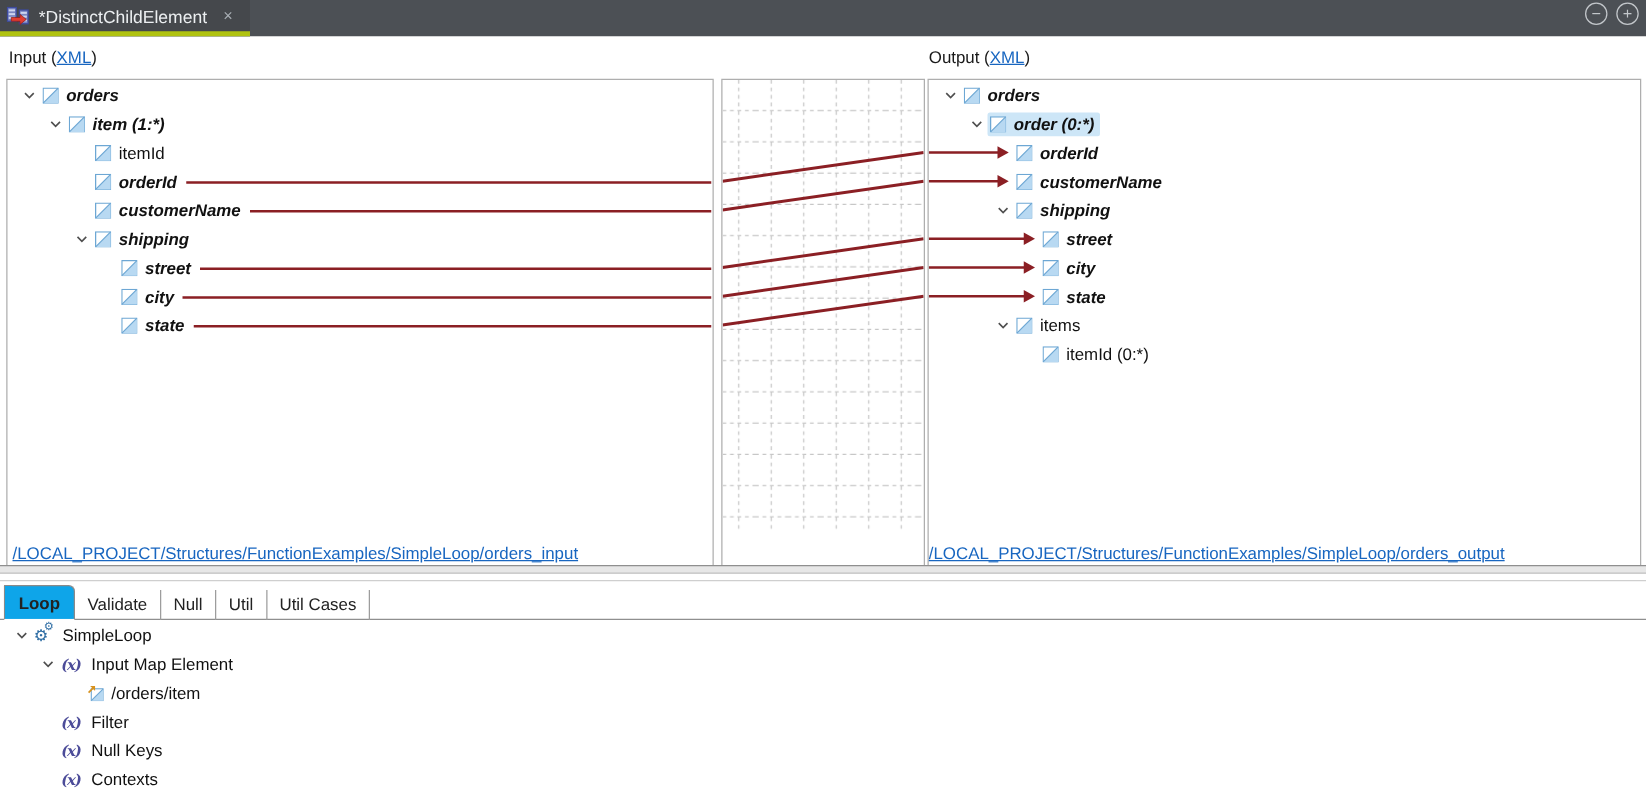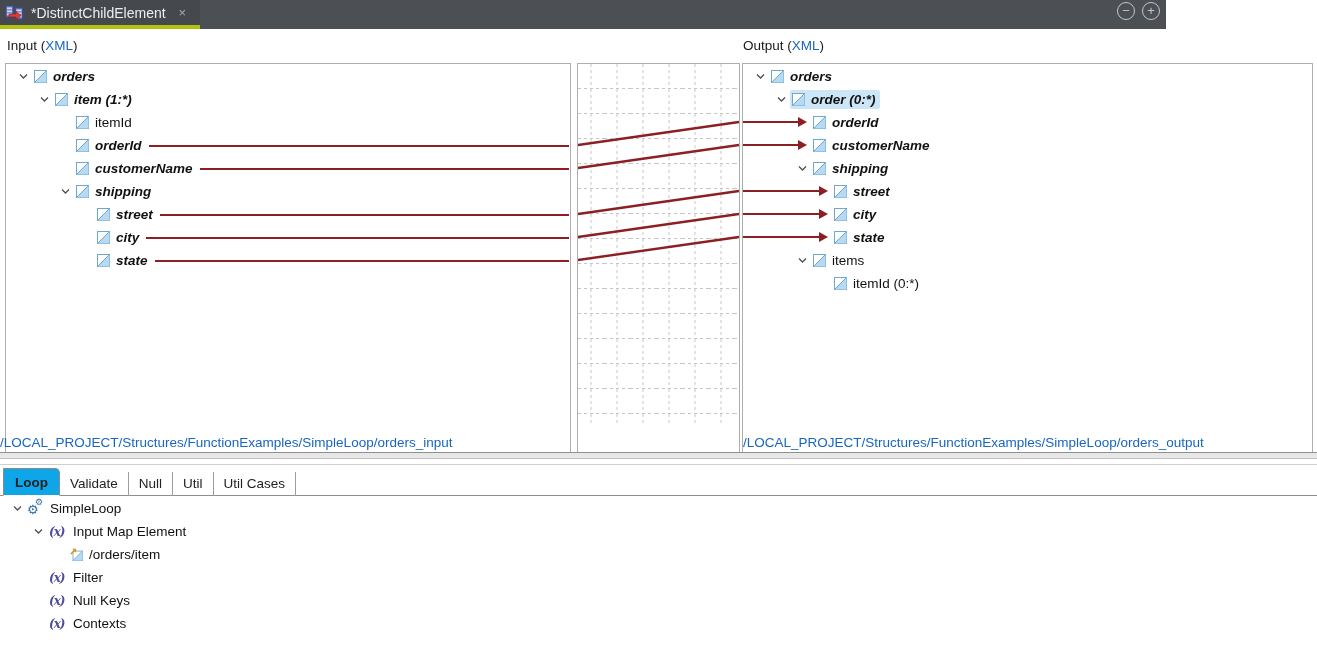--- a/index.html
+++ b/index.html
@@ -3,38 +3,38 @@
 <meta charset="utf-8">
 <style>
   * { box-sizing: border-box; }
   html,body { margin:0; padding:0; }
   body {
     width:1317px; height:649px; position:relative; overflow:hidden;
     background:#fff; font-family:"Liberation Sans", sans-serif; color:#1a1a1a;
   }
 
   
-  .topbar { position:absolute; left:0; top:0; width:1166px; height:29px; background:#4c5055; }
+  .topbar { position:absolute; left:0; top:0; width:1317px; height:29px; background:#4c5055; }
   .editor-tab {
     position:absolute; left:0; top:0; width:200px; height:29px;
     display:flex; align-items:center; gap:7px; padding:0 8px 0 5px;
     background:#45484c; border-bottom:4px solid #b0c310; cursor:default;
   }
   .editor-tab .title { color:#eceff1; font-size:14px; white-space:nowrap; }
   .editor-tab .close { margin-left:6px; color:#a7adb3; font-size:13px; line-height:1; cursor:pointer; }
   .zoom-ctrls { position:absolute; right:6px; top:2px; display:flex; gap:7px; }
   .zoom-ctrls .circ {
     width:18px; height:18px; border:1.5px solid #c3c7cb; border-radius:50%;
     color:#c3c7cb; font-size:13px; line-height:15px; text-align:center; cursor:pointer;
   }
 
   
   .hdr { position:absolute; top:38px; font-size:13.5px; }
   .hdr-in { left:7px; } .hdr-out { left:743px; }
-  a.xml, a.pathlink { color:#1866c0; cursor:pointer; }
+  a.xml, a.pathlink { color:#1866c0; text-decoration:underline; cursor:pointer; }
 
   
   .panel { position:absolute; top:63px; height:391px; border:1px solid #aeaeae; background:#fff; overflow:hidden; }
   .panel-input  { left:5px;   width:566px; }
   .panel-canvas { left:577px; width:163px; }
   .panel-output { left:742px; width:571px; }
 
   
   .trow { height:23px; display:flex; align-items:center; position:relative; font-size:13.5px; white-space:nowrap; }
   .tree { padding-top:1px; }
@@ -49,21 +49,21 @@
   .mapline { flex:1 1 auto; height:2px; background:#8b1f24; margin:0 1px 0 3px; }
   .arrow { position:absolute; left:0; top:10px; height:2px; background:#8b1f24; }
   .arrow::after {
     content:""; position:absolute; right:-8px; top:-4px;
     border-left:9px solid #8b1f24; border-top:5px solid transparent; border-bottom:5px solid transparent;
   }
   .a2 { width:56px; } .a3 { width:77px; }
 
   
   .pathrow { position:absolute; top:435px; font-size:13.5px; }
-  .path-in { left:0; } .path-out { left:743px; }
+  .path-in { left:10px; } .path-out { left:743px; }
 
   
   .sash { position:absolute; left:0; top:452px; width:1317px; height:7px;
           background:#e7e7e7; border-top:1px solid #8f8f8f; border-bottom:1px solid #c2c2c2; cursor:row-resize; }
   .botline { position:absolute; left:0; top:464px; width:1317px; height:1px; background:#cfcfcf; }
 
   
   .tabs { position:absolute; left:3px; top:467px; height:29px; display:flex; align-items:flex-end; }
   .tabs .baseline { position:absolute; left:-3px; top:28px; width:1317px; height:1px; background:#8f8f8f; }
   .tab {

